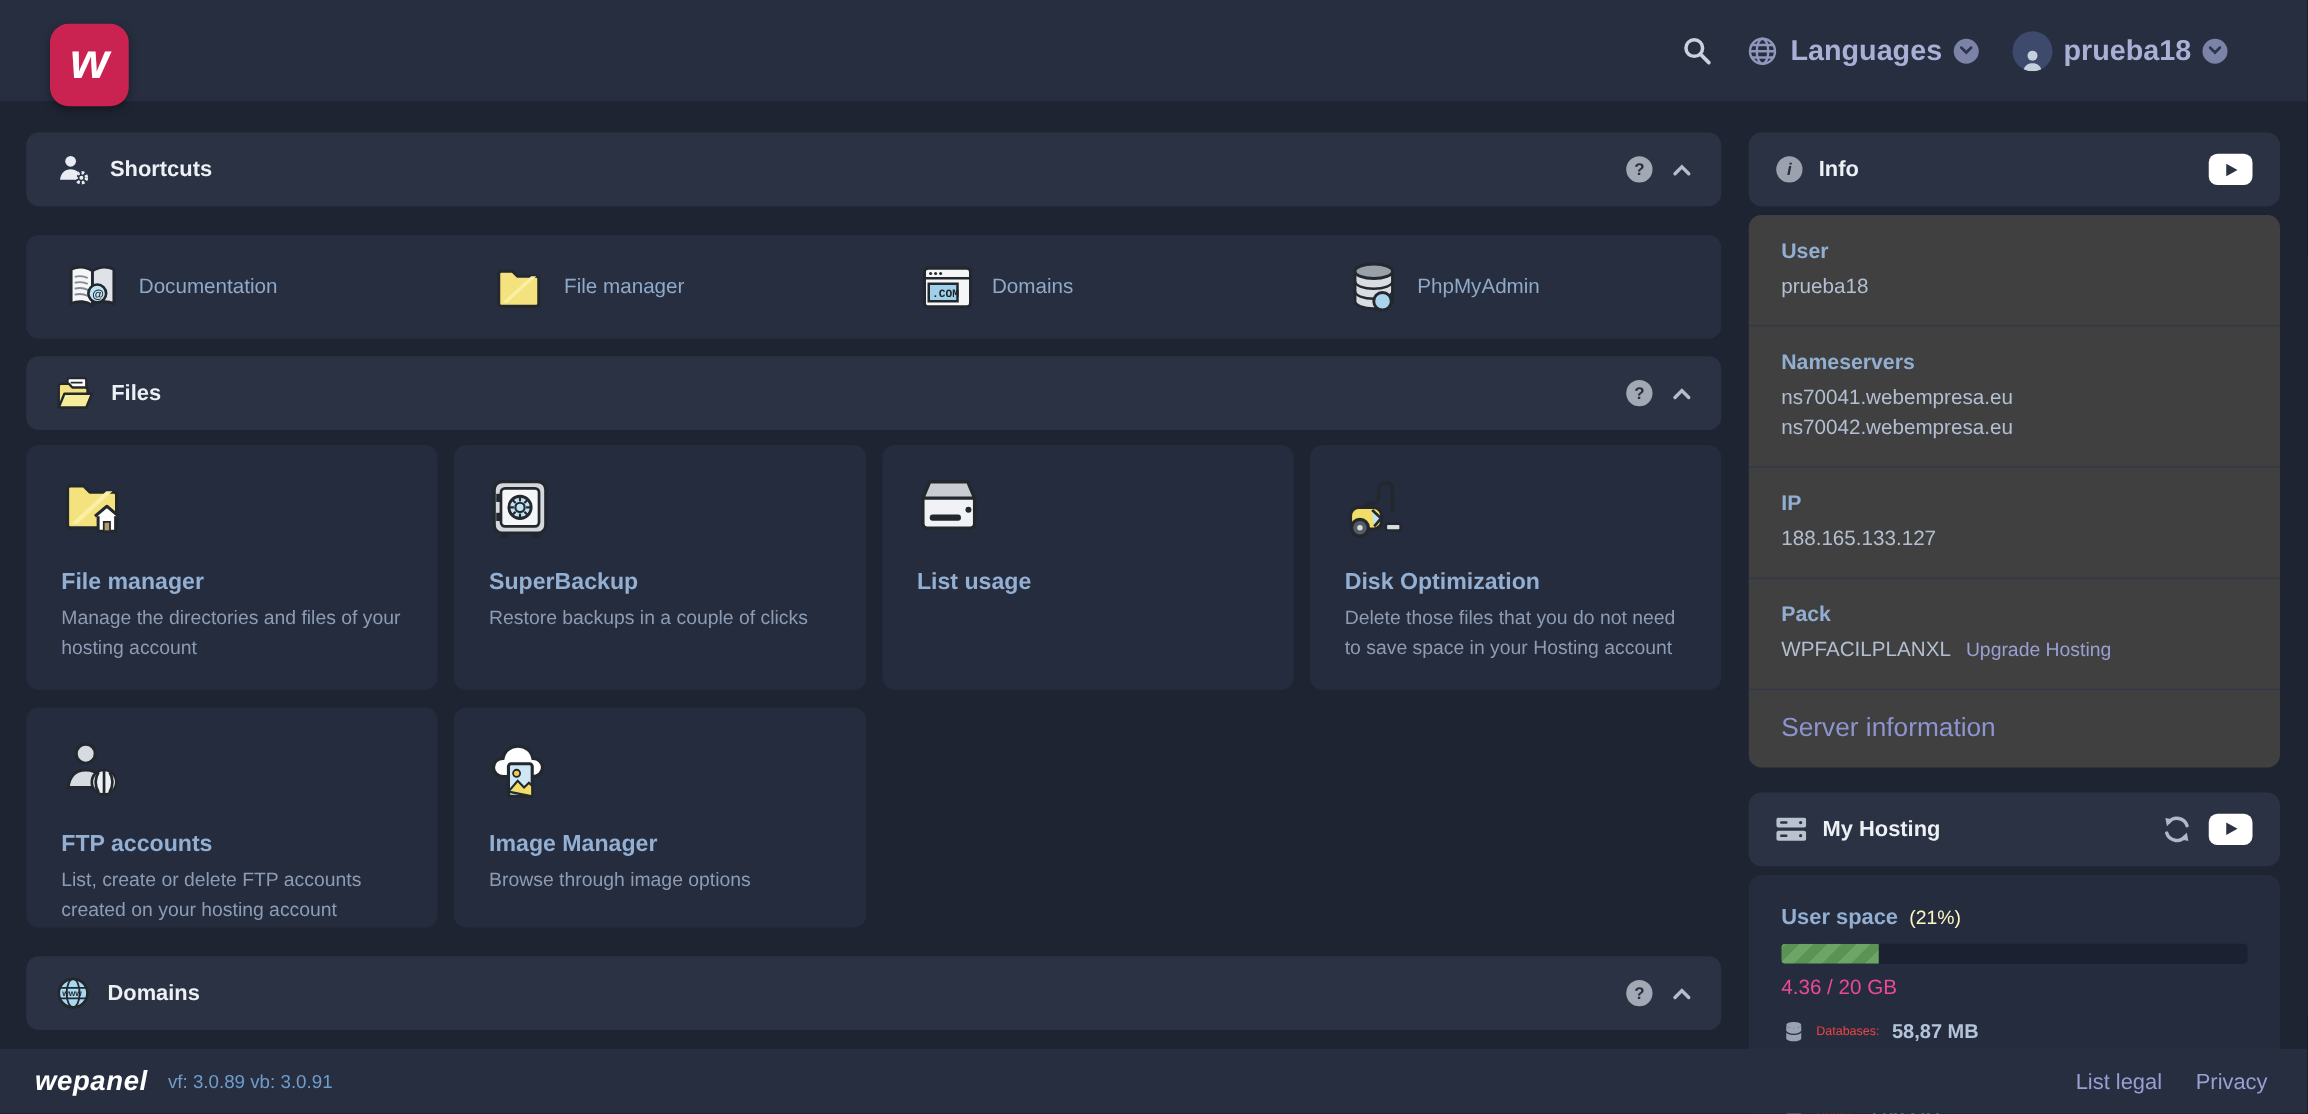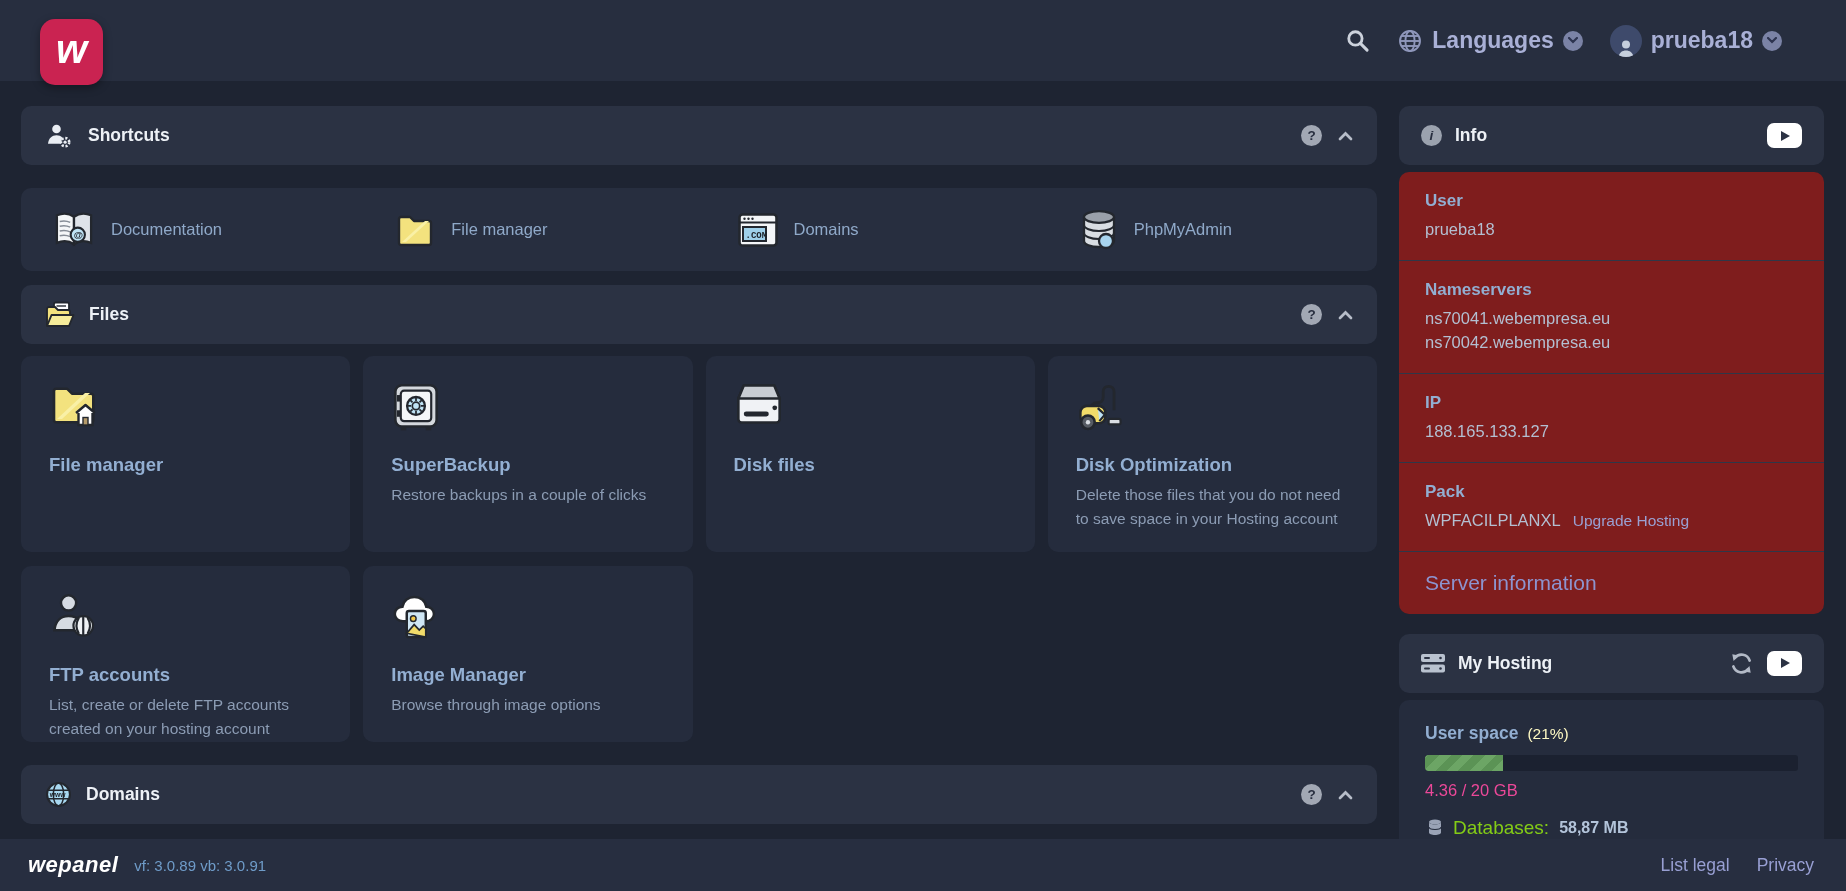--- a/index.html
+++ b/index.html
@@ -59,38 +59,38 @@
   .side-head{height:59px;background:#2b3243;border-radius:10px;display:flex;
              align-items:center;padding:0 22px}
   .side-title{color:#edf1f6;font-size:17.5px;font-weight:bold;margin-left:13px}
   .side-right{margin-left:auto;display:flex;align-items:center;gap:14px}
   .play-btn{width:35px;height:25px;background:#ffffff;border-radius:7px;display:flex;
             align-items:center;justify-content:center;cursor:pointer}
   .play-tri{width:0;height:0;border-left:9px solid #2b3243;border-top:5.5px solid transparent;
             border-bottom:5.5px solid transparent;margin-left:2px}
   .refresh{cursor:pointer;display:flex;align-items:center}
 
-  .info-body{background:#7f1d1d;border-radius:10px}
+  .info-body{background:#404040;border-radius:10px}
   .info-row{padding:19px 26px 18px;border-bottom:1px solid #2f3748}
   .info-label{color:#92aed1;font-weight:bold;font-size:17px;margin-bottom:7px}
   .info-value{color:#b3bfd1;font-size:16.5px;line-height:1.45}
   .upgrade-link{color:#9aa0d2;font-size:15.5px;margin-left:8px;cursor:pointer}
   .server-link{color:#8d94cf;font-size:21px;display:block;padding:19px 26px;cursor:pointer}
 
   .hosting-body{background:#252c3d;border-radius:10px;padding:23px 26px;height:205px;overflow:hidden}
   .disk-head{display:flex;align-items:baseline;gap:9px}
   .disk-label{color:#92aed1;font-weight:bold;font-size:17.5px}
   .disk-pct{color:#fef9c3;font-size:15.5px}
   .progress{margin-top:11px;height:16px;background:#1b2130;border-radius:3px;overflow:hidden}
   .progress-fill{height:100%;background:repeating-linear-gradient(-45deg,#6ca565 0 8px,#5b9355 8px 16px);
                  border-radius:3px 0 0 3px}
   .disk-usage{color:#ec4899;font-size:16.5px;margin-top:10px}
   .stats{margin-top:17px;display:flex;flex-direction:column;gap:14px;list-style:none;padding-left:2px}
   .stat{display:flex;align-items:center;gap:10px}
-  .stat-label{color:#84cc16;font-size:19px}
+  .stat-label{color:#ef4444;font-size:10px}
   .stat-value{color:#b3c4da;font-weight:bold;font-size:16px}
 
   
   .footer{position:absolute;left:0;right:0;bottom:0;height:52px;background:#272e40;
           display:flex;align-items:center;padding:0 32px 0 28px;z-index:20}
   .brand{color:#ffffff;font-size:22px;font-weight:bold;font-style:italic;letter-spacing:.5px;cursor:pointer}
   .versions{color:#6f9cc9;font-size:15px;margin-left:16px}
   .footer-links{margin-left:auto;display:flex;gap:27px}
   .footer-link{color:#989fd3;font-size:17.5px;cursor:pointer}
 </style>
@@ -249,20 +249,21 @@
                 <path d="M5 9c0-1.3 1-2.3 2.3-2.3H18l5 5h19c1.3 0 2.3 1 2.3 2.3v24c0 1.3-1 2.3-2.3 2.3H7.3C6 40.3 5 39.3 5 38z" fill="#f3e27e" stroke="#23272e" stroke-width="2.6" stroke-linejoin="round"></path>
                 <path d="M8 37L36 11h5L13 37z" fill="#f9f0a6"></path>
                 <g transform="translate(26,22)">
                   <path d="M1 9l9.5-8L20 9" fill="#ffffff" stroke="#23272e" stroke-width="2.4" stroke-linejoin="round"></path>
                   <path d="M3.5 9v12h14V9" fill="#ffffff" stroke="#23272e" stroke-width="2.4"></path>
                   <rect x="8" y="13.5" width="5" height="7.5" fill="#b49a6a" stroke="#23272e" stroke-width="1.4"></rect>
                 </g>
               </svg>
           </div>
           <div class="card-title">File manager</div>
+          <div class="card-desc">Manage the directories and files of your hosting account</div>
         </div>
 
         <div class="card">
           <div class="card-icon">
             <svg width="50" height="50" viewBox="0 0 46 46">
                 <rect x="4" y="3" width="38" height="38" rx="6" fill="#d4d8dd" stroke="#23272e" stroke-width="2.4"></rect>
                 <rect x="9" y="8" width="28" height="28" rx="3" fill="#f4f6f8" stroke="#23272e" stroke-width="2"></rect>
                 <circle cx="23" cy="22" r="8.2" fill="#bfe3f5" stroke="#23272e" stroke-width="2.1"></circle>
                 <circle cx="23" cy="22" r="3.4" fill="none" stroke="#23272e" stroke-width="1.6"></circle>
                 <g stroke="#23272e" stroke-width="1.6">
@@ -287,21 +288,21 @@
 
         <div class="card">
           <div class="card-icon">
             <svg width="50" height="44" viewBox="0 0 46 40">
                 <path d="M9 3h28l5 12v19a3 3 0 0 1-3 3H7a3 3 0 0 1-3-3V15z" fill="#f0f2f5" stroke="#23272e" stroke-width="2.4" stroke-linejoin="round"></path>
                 <path d="M9 3h28l5 12H4z" fill="#c9cdd3" stroke="#23272e" stroke-width="2.4" stroke-linejoin="round"></path>
                 <rect x="9" y="27" width="23" height="4.5" rx="2.2" fill="#23272e"></rect>
                 <circle cx="37.5" cy="23.5" r="2.2" fill="#23272e"></circle>
               </svg>
           </div>
-          <div class="card-title">Disk files</div>
+          <div class="card-title">List usage</div>
         </div>
 
         <div class="card">
           <div class="card-icon">
             <svg width="50" height="50" viewBox="0 0 46 46">
                 <path d="M14 24c0-3 2-5 5-5h1c3 0 5-2 5-5V9c0-3 2-5 5-5s5 2 5 5v17" fill="none" stroke="#23272e" stroke-width="2.6"></path>
                 <rect x="4" y="22" width="23" height="16" rx="6" fill="#f2dc6a" stroke="#23272e" stroke-width="2.4"></rect>
                 <path d="M20 24l6.5 6-5 6" fill="#bfe3f5" stroke="#23272e" stroke-width="2"></path>
                 <circle cx="11" cy="37" r="6.2" fill="#565b63" stroke="#23272e" stroke-width="2.4"></circle>
                 <circle cx="11" cy="37" r="2" fill="#d9dde2"></circle>

